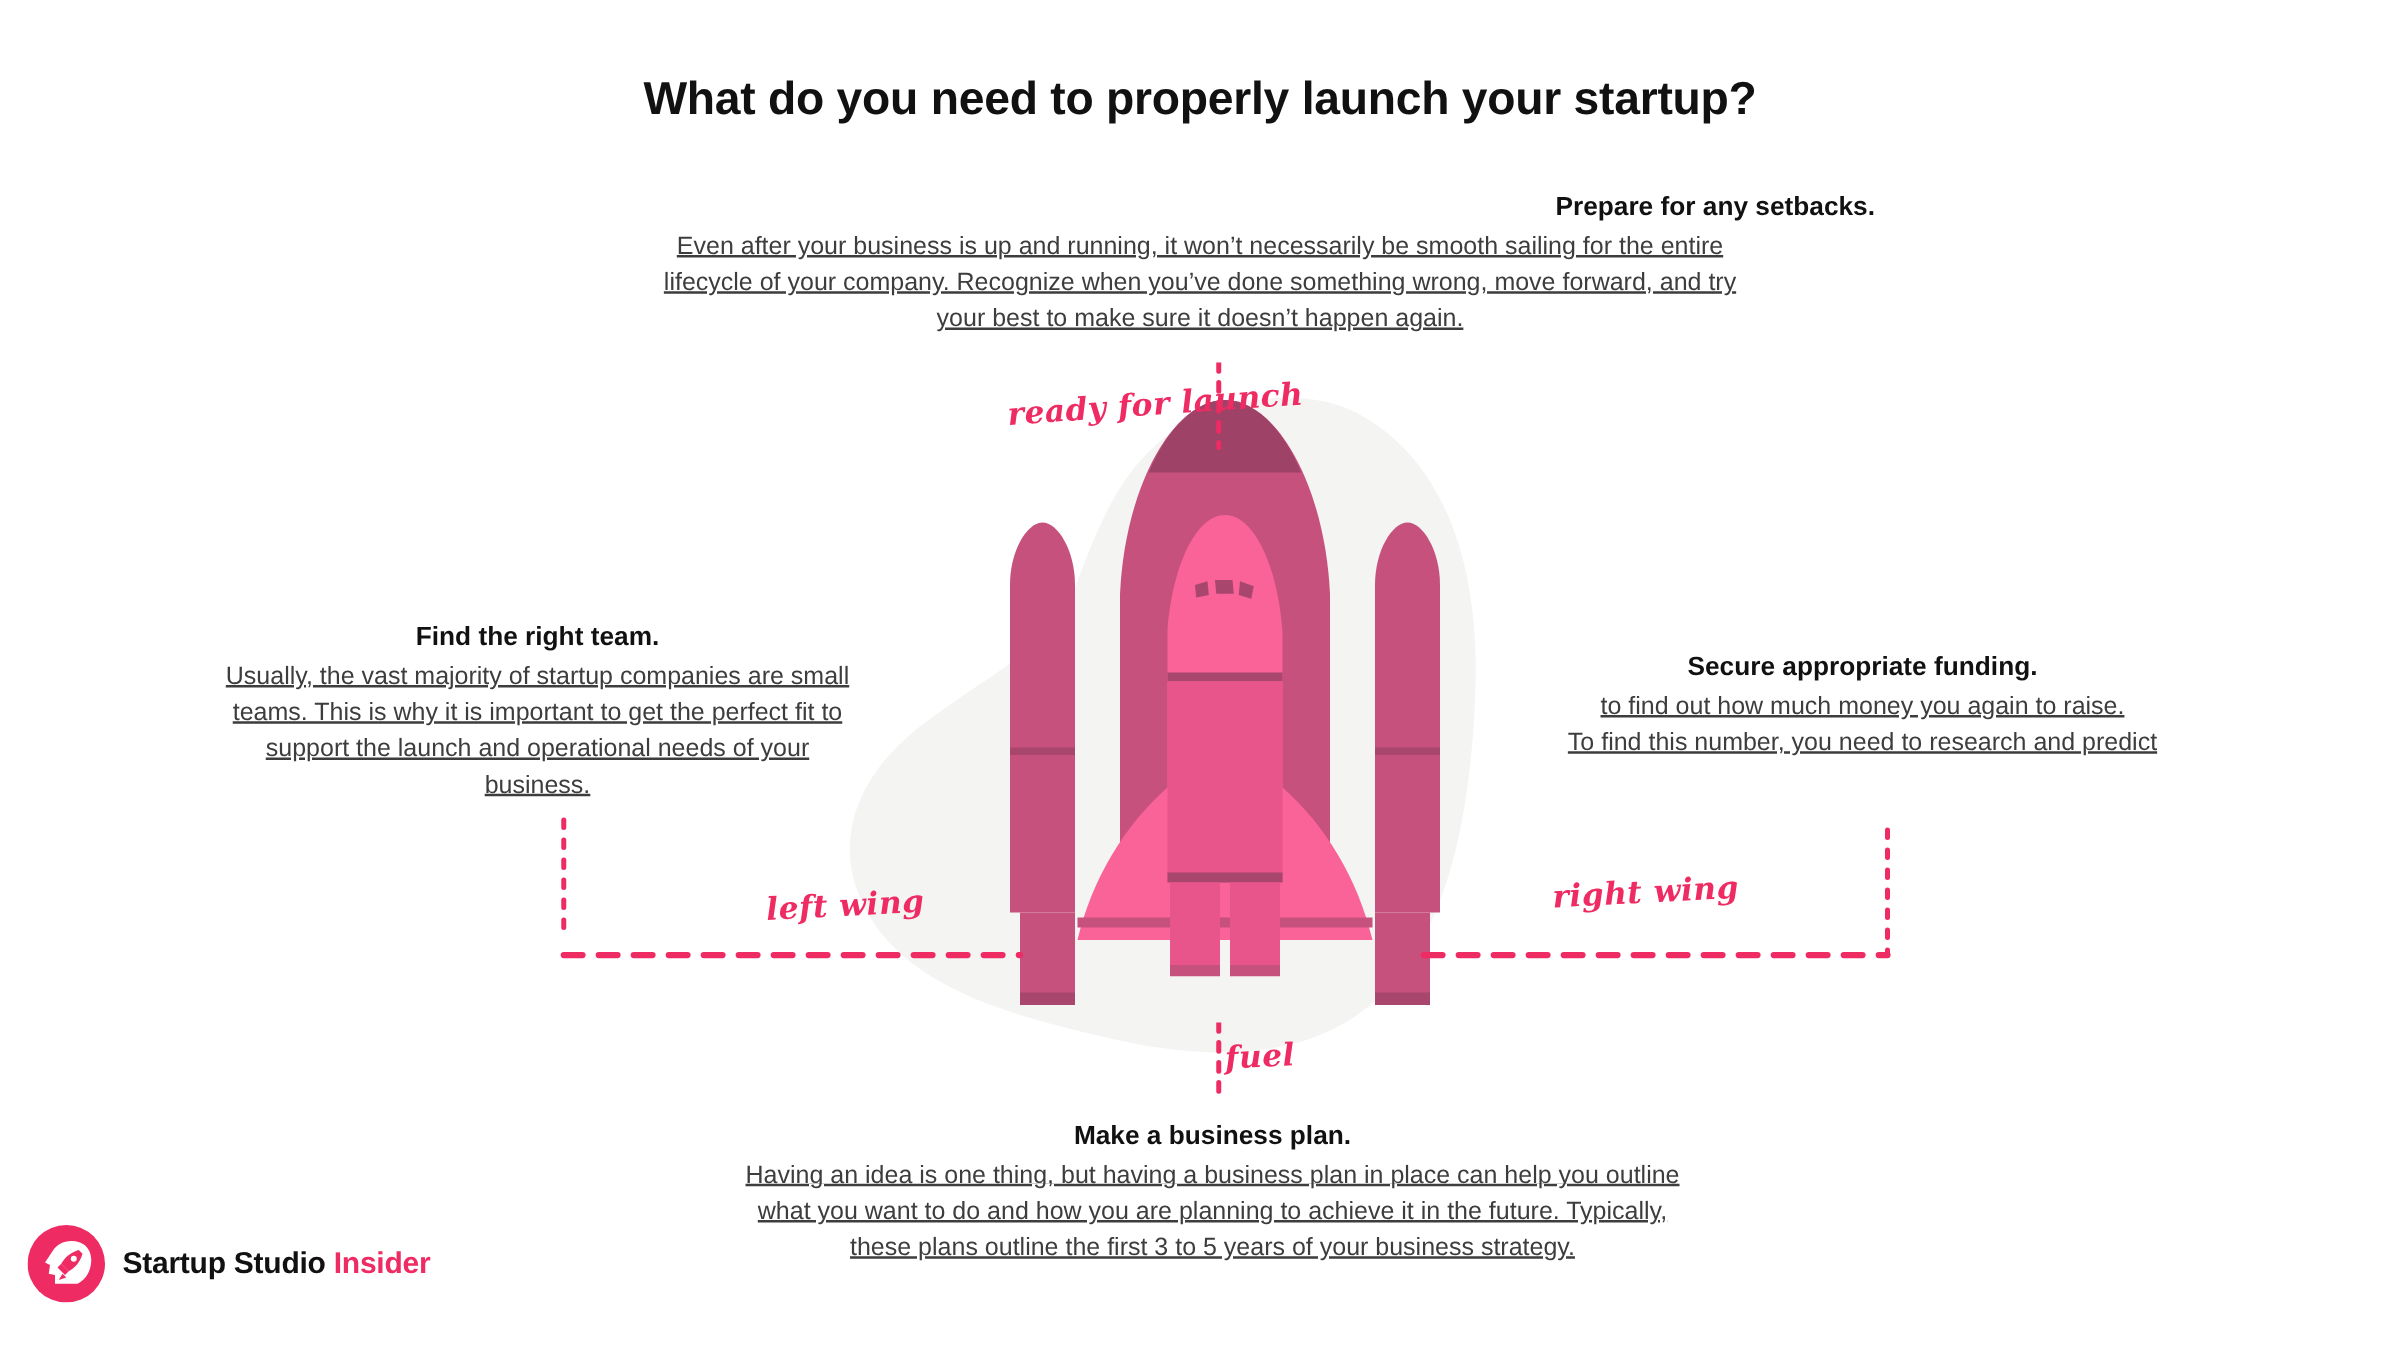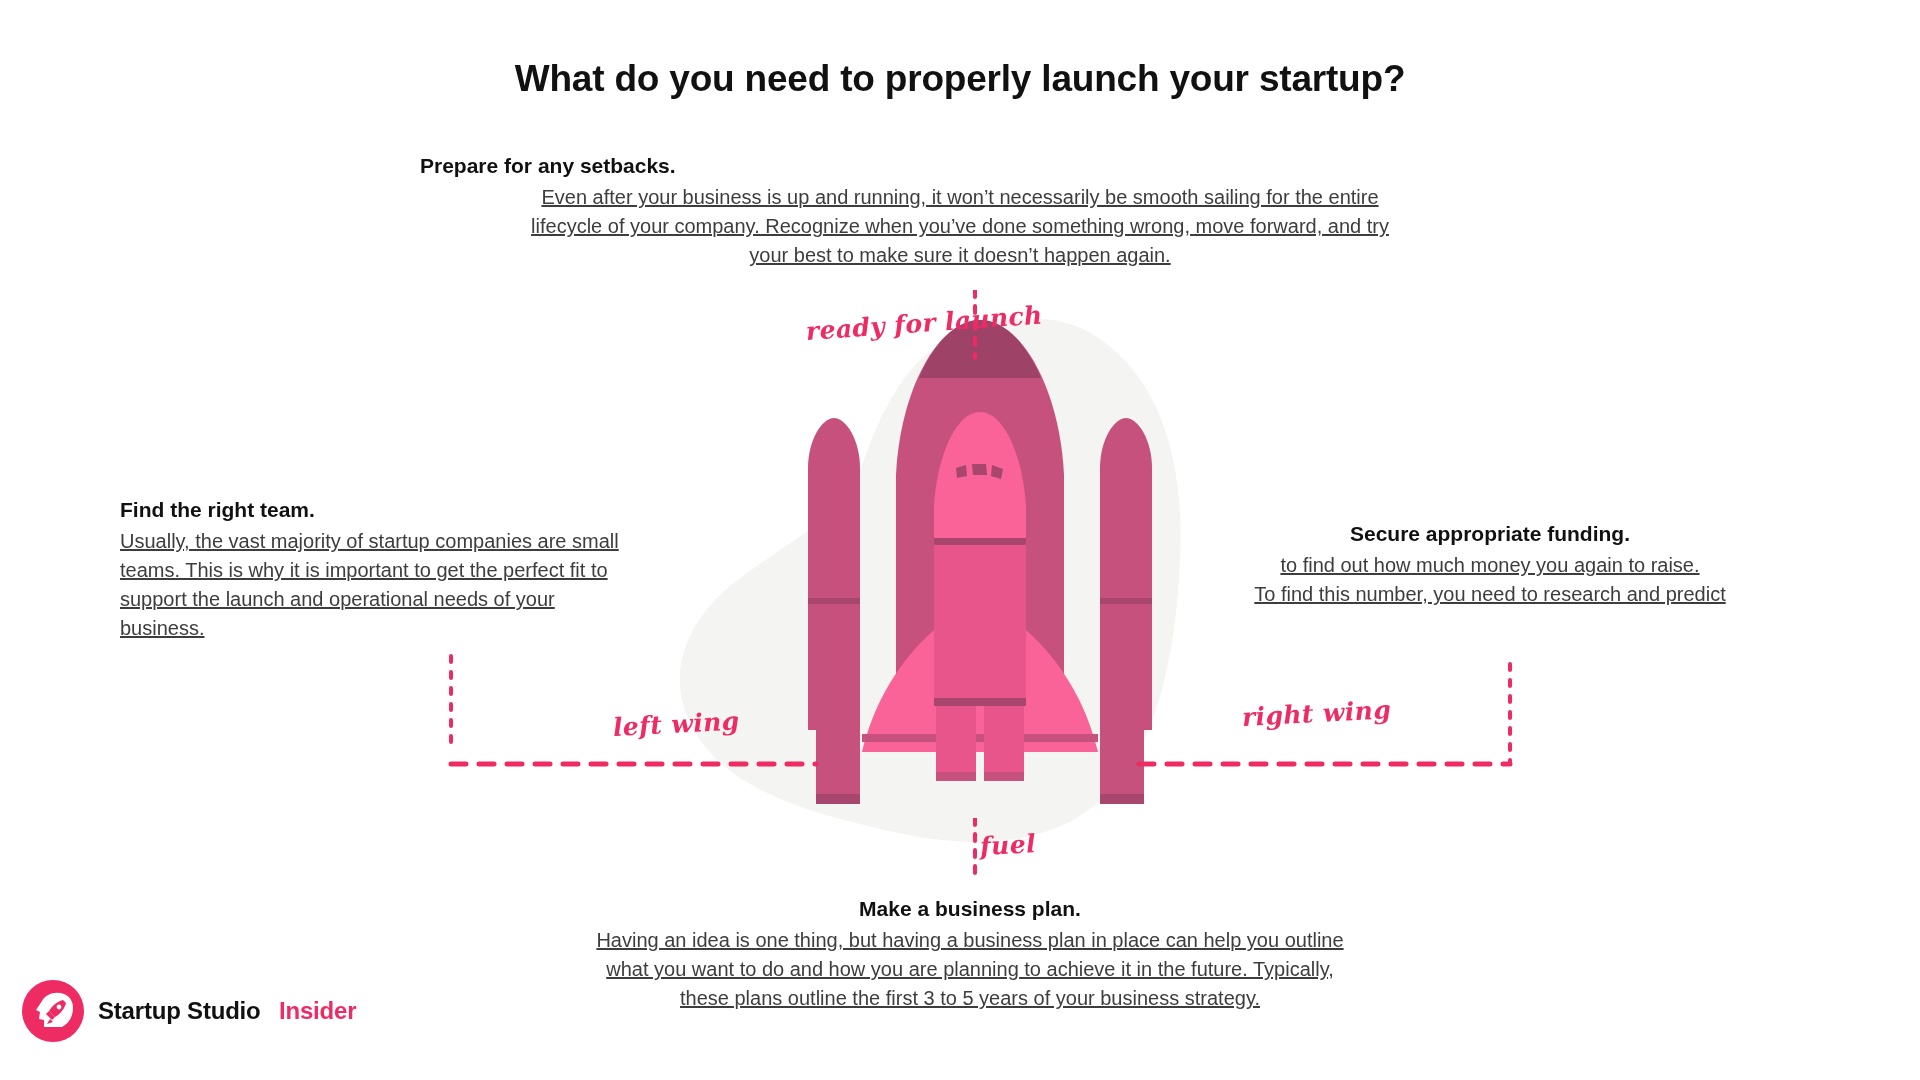--- a/index.html
+++ b/index.html
@@ -36,24 +36,24 @@
     font-size:20px;
     font-weight:300;
     color:#3d3d3d;
     line-height:1.45;
     text-decoration:underline;
   }
   .block .bbody .ln { display:block; }
 
   
   #block-setbacks { top:152px; left:420px; width:1080px; text-align:center; }
-  #block-setbacks .bhead { text-align:left; }
-
-  
-  #block-team { top:496px; left:120px; width:620px; text-align:left; }
+  #block-setbacks .bhead { text-align:right; }
+
+  
+  #block-team { top:496px; left:120px; width:620px; text-align:center; }
 
   
   #block-funding { top:492px; left:1180px; width:620px; text-align:center;margin-top:28px; }
 
   
   #block-plan { top:895px; left:520px; width:900px; text-align:center; }
 
   
   .script-label {
     position:absolute;
@@ -71,21 +71,21 @@
   #label-right  { left:1242px; top:703px;  transform:rotate(-3deg); }
   #label-fuel   { left:980px;  top:832px;  transform:rotate(-3deg); }
 
   
   .dash { position:absolute; }
 
   
   #logo { position:absolute; left:22px; top:980px; display:flex; align-items:center; gap:14px; }
   #logo-mark { width:62px; height:62px; flex:0 0 62px; }
   #logo-text { font-size:24px; font-weight:bold; color:#111111; white-space:nowrap; letter-spacing:-0.2px; }
-  #logo-text .accent { color:#EE2B63;margin-left:12px; }
+  #logo-text .accent { color:#EE2B63; }
 
   
   #rocket-art { position:absolute; left:760px; top:300px; width:440px; height:560px; }
 </style>
 </head>
 <body>
 
 <div class="stage">
 
   <svg width="1920" height="1080" style="position:absolute;left:0;top:0;">

